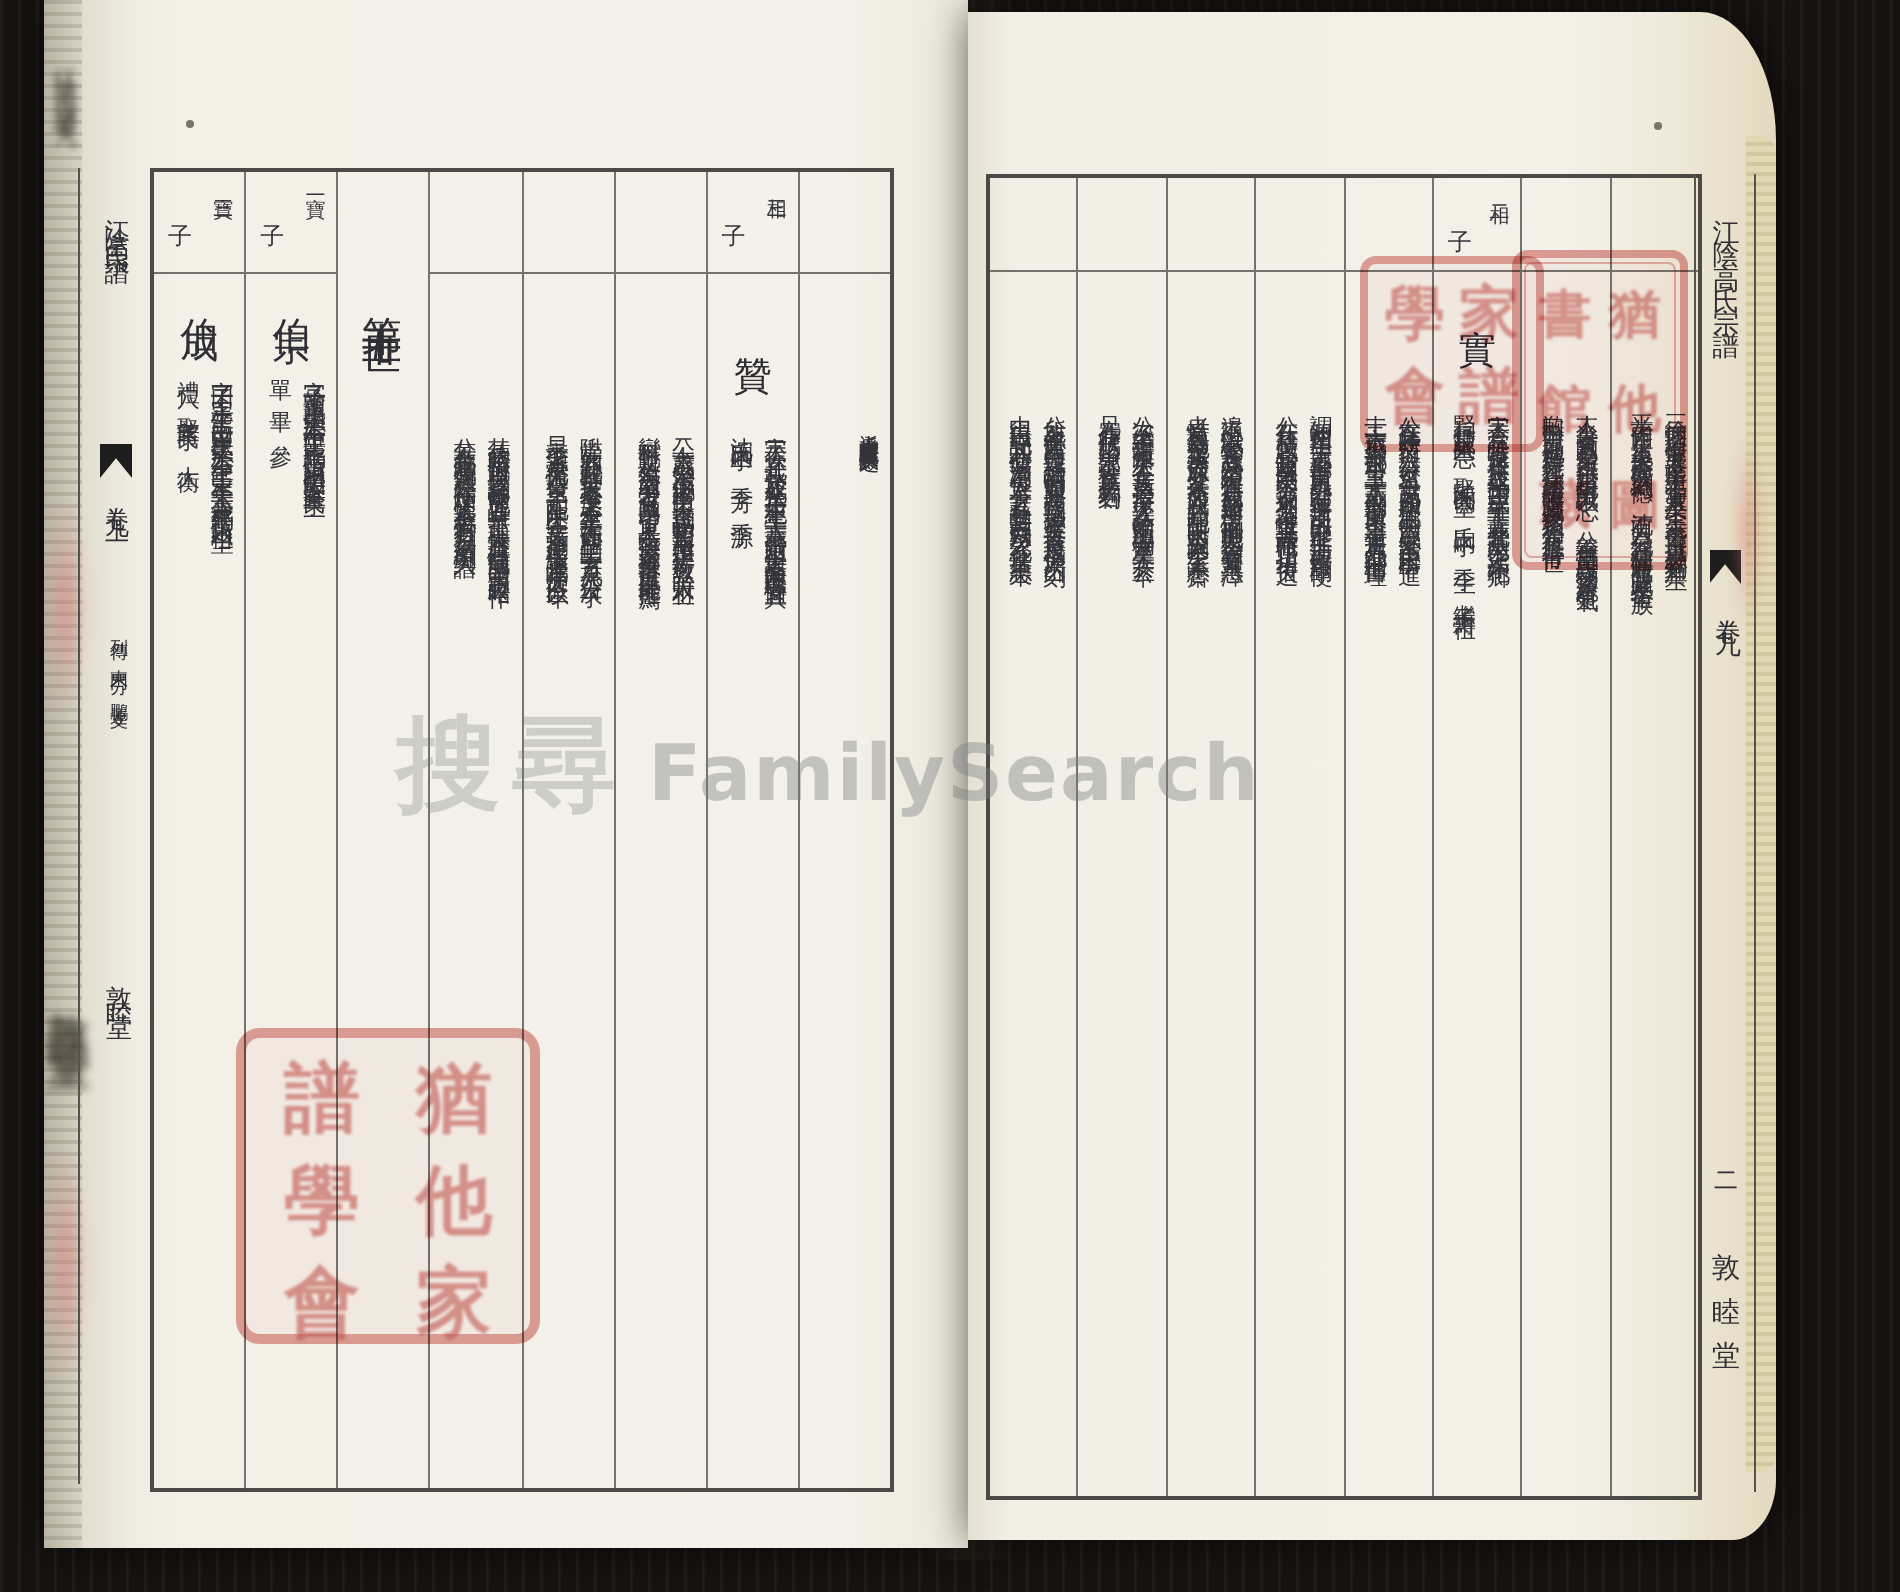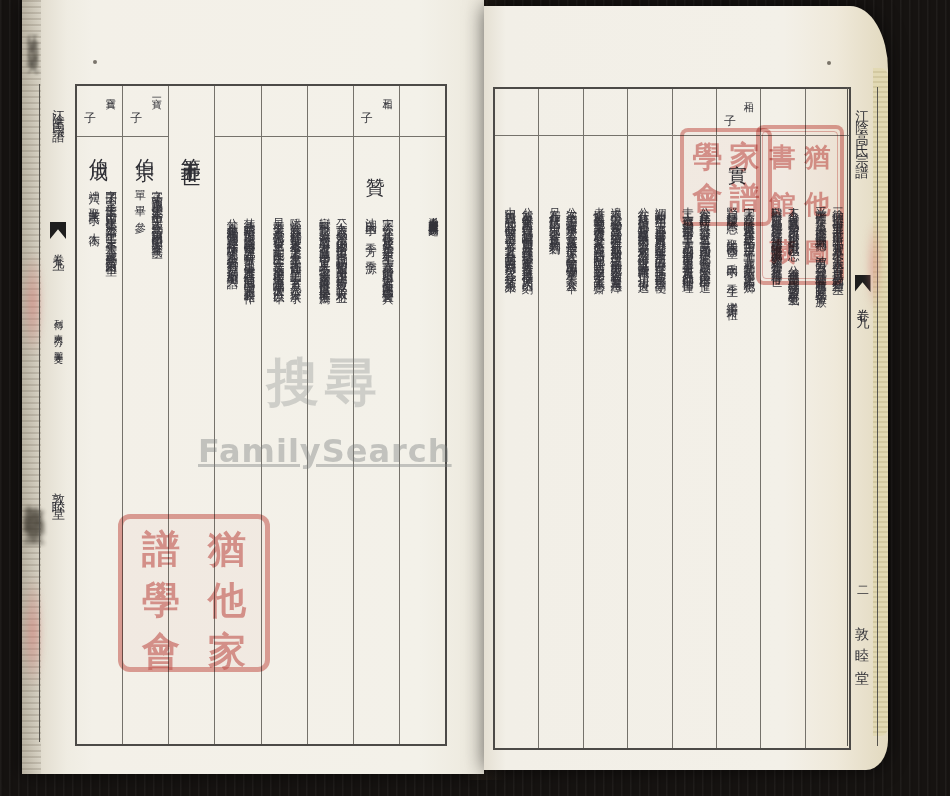--- a/index.html
+++ b/index.html
@@ -84,23 +84,23 @@
   .seal-big .schars{grid-template-rows:repeat(3,1fr);grid-template-columns:repeat(2,1fr);font-size:38px;}
   .seal-r1{left:196px;top:122px;width:84px;height:90px;}
   .seal-r1 .schars{grid-template-rows:repeat(2,1fr);grid-template-columns:repeat(2,1fr);font-size:30px;}
   .seal-r2{left:272px;top:119px;width:80px;height:152px;}
   .seal-r2 .schars{grid-template-rows:repeat(3,1fr);grid-template-columns:repeat(2,1fr);font-size:26px;}
   .edge-smudge{position:absolute;left:382px;top:212px;width:16px;height:95px;border-radius:50%;
     filter:blur(3px);background:radial-gradient(ellipse,rgba(214,120,114,.5),rgba(214,120,114,0) 72%);}
   
   .wm{position:absolute;left:198px;top:352px;display:flex;align-items:center;gap:10px;
     font-family:"DejaVu Sans","Liberation Sans",sans-serif;font-weight:bold;
-    color:rgba(120,126,124,.40);pointer-events:none;flex-direction:column;}
+    color:rgba(120,126,124,.40);pointer-events:none;}
   .wm-cjk{font-size:52px;letter-spacing:6px;opacity:.75;transform:translateY(-4px);}
-  .wm-latin{font-size:32px;letter-spacing:1px;text-decoration:underline;}
+  .wm-latin{font-size:39px;letter-spacing:1px;}
   .speck{position:absolute;width:4px;height:4px;border-radius:50%;background:#39332a;opacity:.65;}
 </style>
 </head>
 <body>
 
 <div class="scene">
 
   <div class="gutter"></div>
 
   <div class="page page-left">

